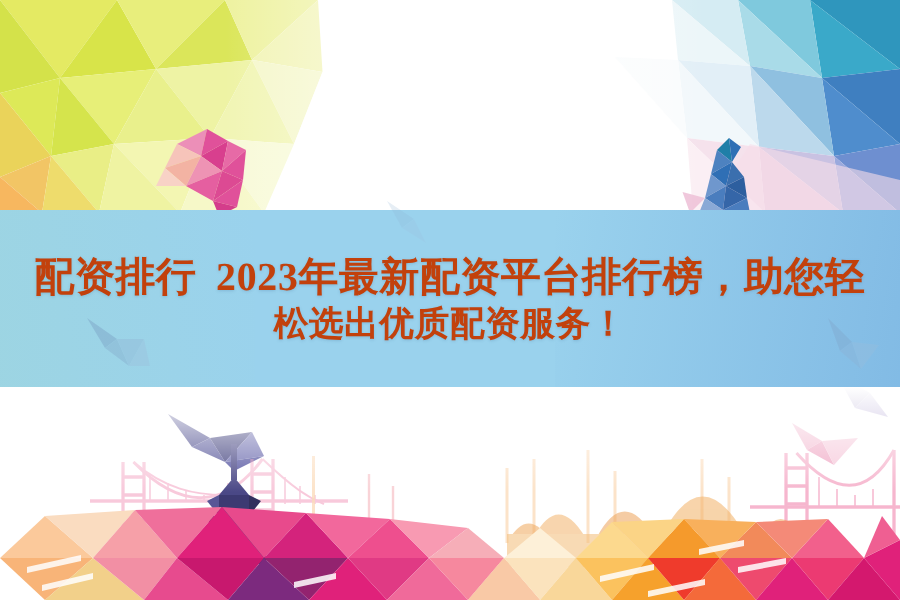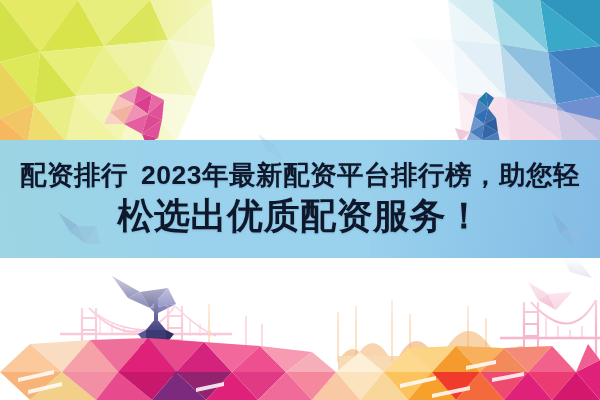--- a/index.html
+++ b/index.html
@@ -20,26 +20,26 @@
   #band .bandtint2{
     position:absolute;left:0;top:0;width:170px;height:118px;
     background:linear-gradient(260deg, rgba(154,210,237,0) 0%, rgba(160,216,214,0.45) 100%);
   }
   #text-block{
     position:absolute;left:0;top:140px;width:600px;height:118px;
     display:flex;flex-direction:column;align-items:center;justify-content:center;
     box-sizing:border-box;padding:0 14px;
   }
   .tline{
-    color:#0f172a;font-weight:bold;letter-spacing:0.5px;
+    color:#c2410c;font-weight:bold;letter-spacing:0.5px;
     text-shadow:0 1px 2px rgba(80,130,170,0.30);
-    white-space:nowrap;line-height:1.30;
+    white-space:nowrap;line-height:1.30;font-family:Liberation Serif, serif;
   }
   #line1{font-size:26.5px;}
-  #line2{font-size:36px;}
+  #line2{font-size:23px;}
   .gapspace{display:inline-block;width:13px;}
 </style>
 </head>
 <body>
 
 <div id="banner">
 
   <svg class="layer" viewBox="0 0 600 400" preserveAspectRatio="none">
     <defs>
       <linearGradient id="gWhiteFadeL" x1="0" y1="0" x2="1" y2="0">

